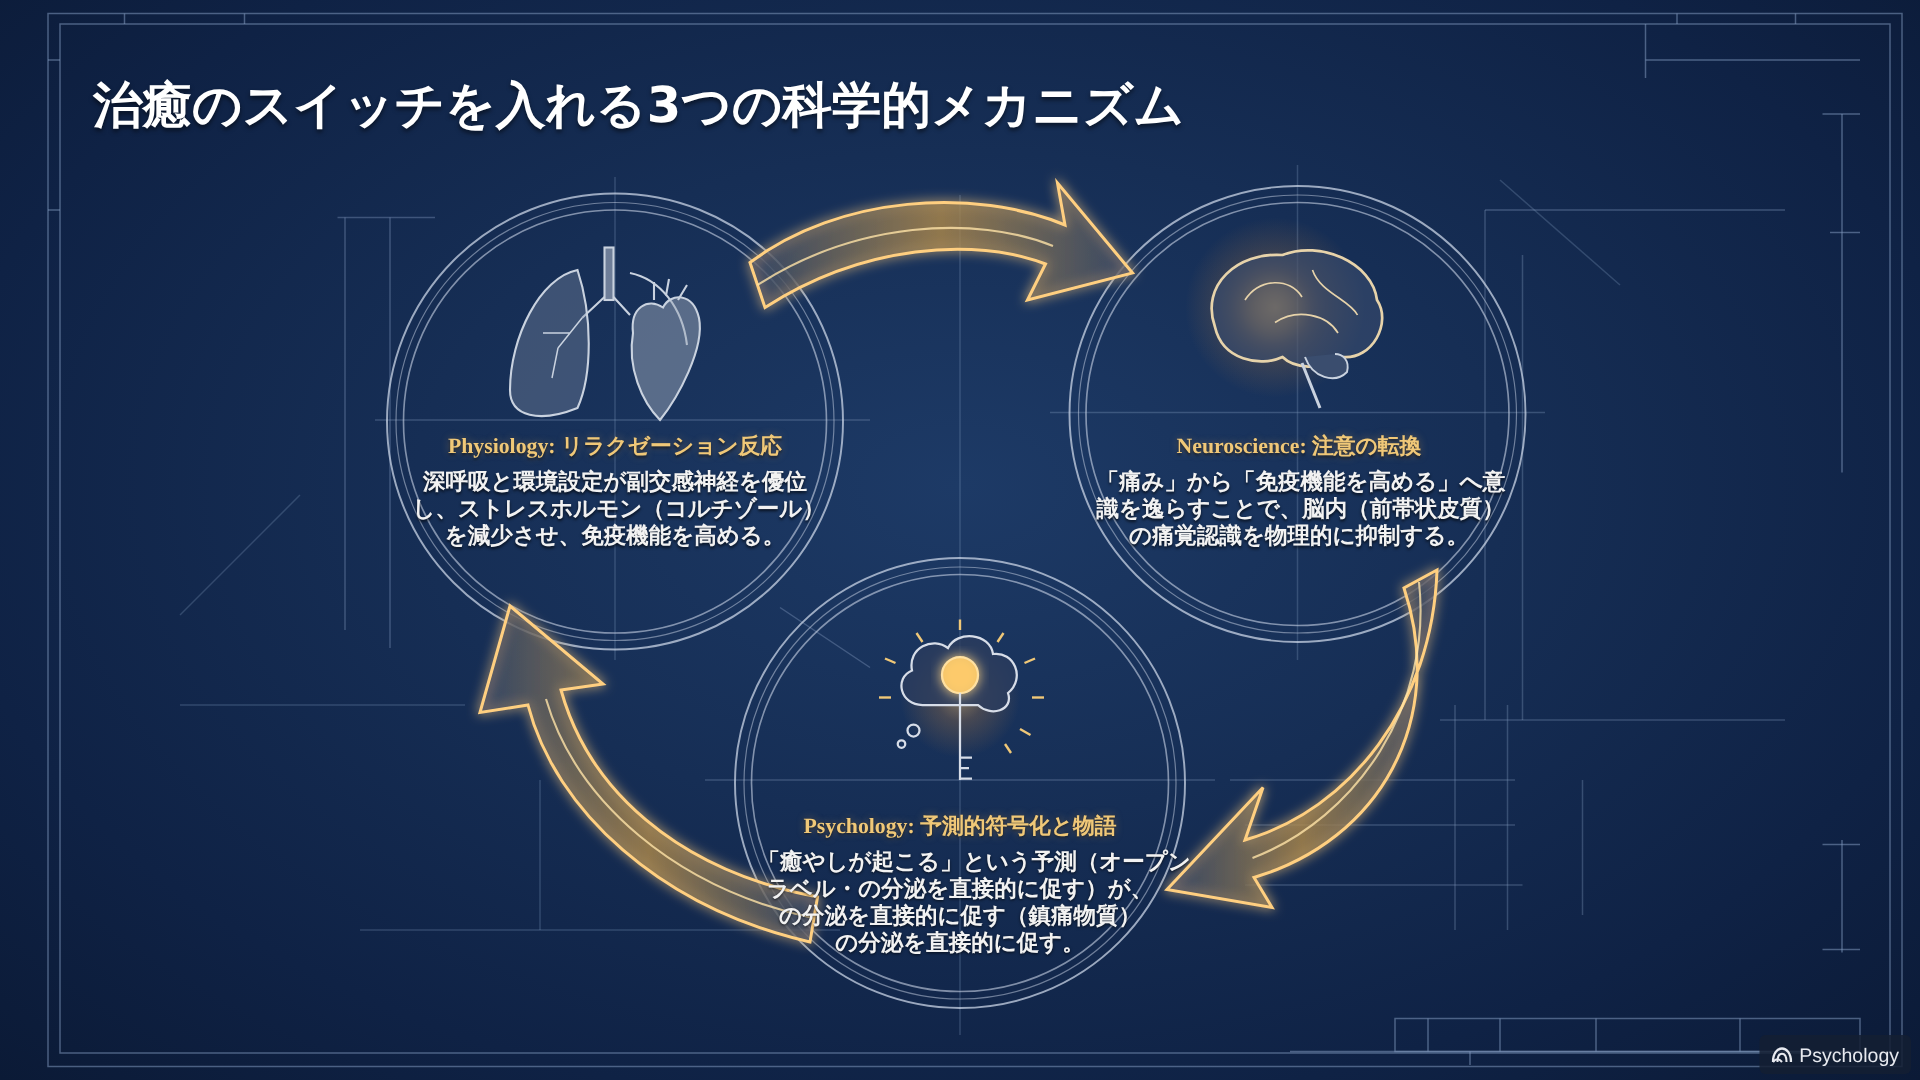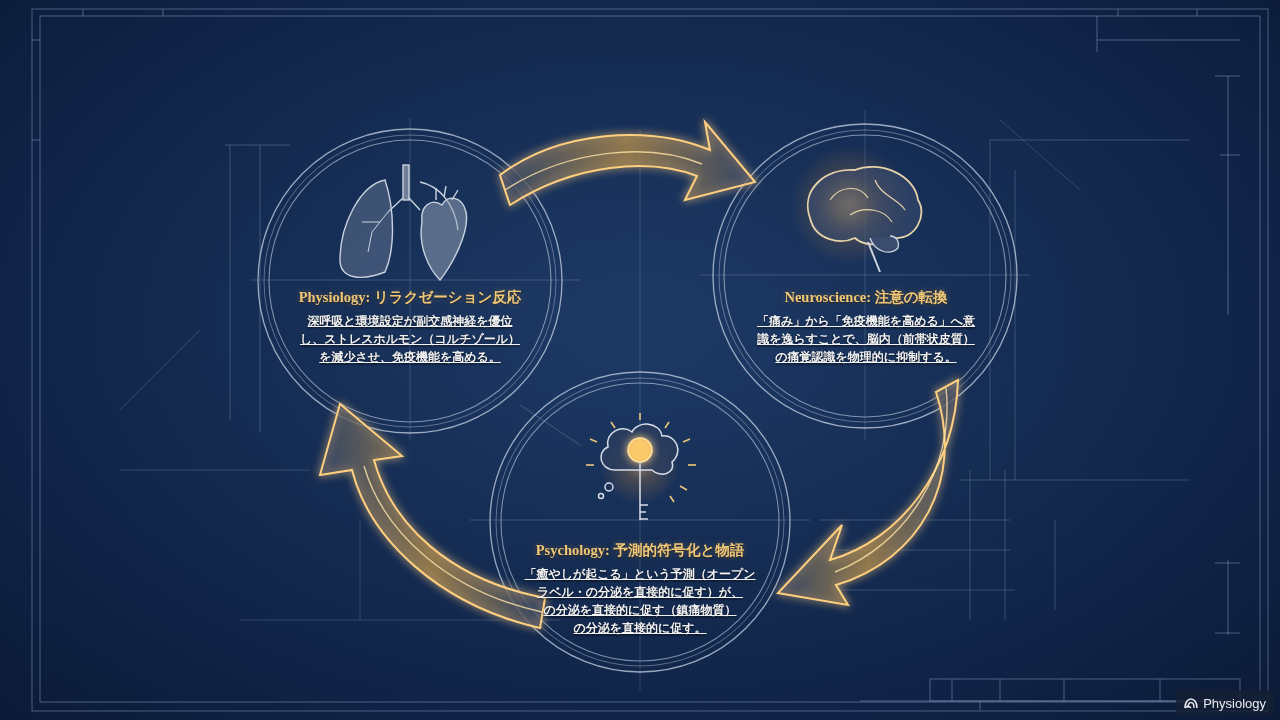--- a/index.html
+++ b/index.html
@@ -22,23 +22,22 @@
     position: absolute; text-align: center; width: 270px;
   }
   .node-heading {
     font-family: Liberation Serif, serif; font-weight: bold;
     font-size: 14.5px; color: #f0c878; white-space: nowrap;
     text-shadow: 0 0 6px rgba(240,180,90,0.35), 0 1px 2px rgba(0,0,0,0.6);
     margin-bottom: 5px;
   }
   .node-body {
     font-family: "DejaVu Sans", sans-serif; font-weight: bold;
-    font-size: 12px; line-height: 18px; color: #f2f2f2;
+    font-size: 15px; line-height: 18px; color: #f2f2f2;
     text-shadow: 0 1px 2px rgba(0,0,0,0.7);
-    text-decoration: underline;
   }
   .node-body span { display: block; white-space: nowrap; }
   .badge {
     position: absolute; right: 6px; bottom: 4px; height: 26px;
     padding: 0 8px 0 8px; display: flex; align-items: center; gap: 5px;
     background: rgba(20,30,50,0.85); border-radius: 4px;
     color: #e8eaf0; font-family: "Liberation Sans", sans-serif; font-size: 13px;
   }
   .badge svg { width: 14px; height: 12px; }
 </style>
@@ -194,20 +193,21 @@
         <line x1="597" y1="442" x2="590" y2="439"></line>
         <line x1="683" y1="442" x2="690" y2="439"></line>
         <line x1="594" y1="465" x2="586" y2="465"></line>
         <line x1="688" y1="465" x2="696" y2="465"></line>
         <line x1="680" y1="486" x2="687" y2="490"></line>
         <line x1="670" y1="496" x2="674" y2="502"></line>
       </g>
     </g>
   </svg>
 
+  <div class="title">治癒のスイッチを入れる3つの科学的メカニズム</div>
 
   <div class="node-text" style="left:275px; top:288px;">
     <div class="node-heading">Physiology: リラクゼーション反応</div>
     <div class="node-body">
       <span>深呼吸と環境設定が副交感神経を優位</span>
       <span>し、ストレスホルモン（コルチゾール）</span>
       <span>を減少させ、免疫機能を高める。</span>
     </div>
   </div>
 
@@ -229,15 +229,15 @@
       <span>の分泌を直接的に促す。</span>
     </div>
   </div>
 
   <div class="badge">
     <svg viewBox="0 0 14 12">
       <path d="M1,11 C1,5 4,2 7,2 C10,2 13,5 13,11" fill="none" stroke="#e8eaf0" stroke-width="1.6"></path>
       <path d="M4,11 C4,7 5.5,5.5 7,5.5 C8.5,5.5 10,7 10,11" fill="none" stroke="#e8eaf0" stroke-width="1.4"></path>
       <path d="M1,11 C3,8.5 5,8.5 7,11" fill="none" stroke="#e8eaf0" stroke-width="1.4"></path>
     </svg>
-    <span>Physiology</span>
+    <span>Psychology</span>
   </div>
 </div>
 
 </body></html>

